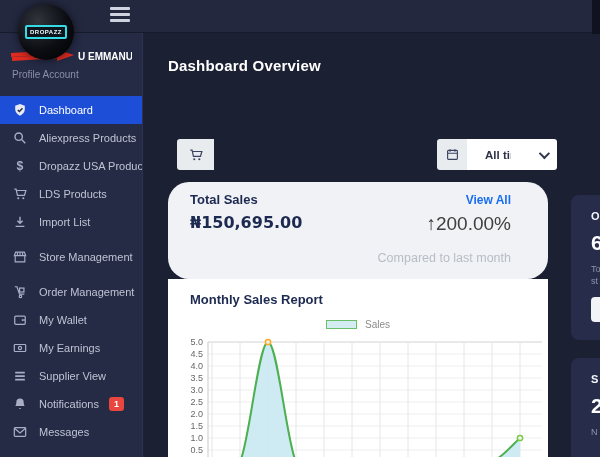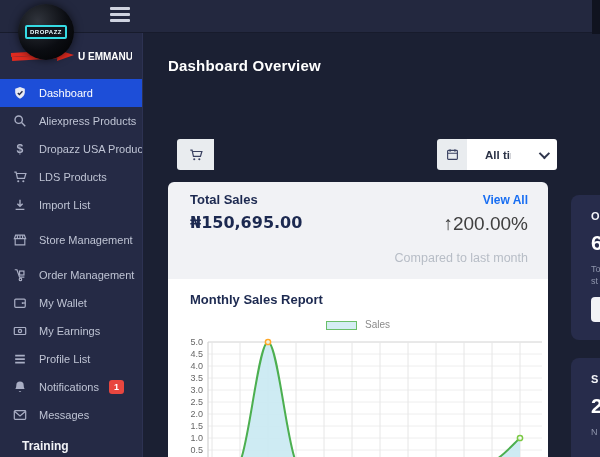--- a/index.html
+++ b/index.html
@@ -62,35 +62,35 @@
   .filter .sel { background:#fff; color:#2b3246; flex:1; display:flex;
     align-items:center; padding:0 10px 0 16px; font-size:11.5px; font-weight:bold;
     cursor:pointer; overflow:hidden; }
   .filter-time .sel { padding-left:18px;gap:28px; }
   .sel-text { flex:1; white-space:nowrap; overflow:hidden; }
   .chev { flex:0 0 auto; width:8px; height:8px; border-right:2px solid #30364d;
     border-bottom:2px solid #30364d; transform:rotate(45deg) translateY(-2px); }
   
   .sales-card { position:absolute; left:25px; top:149px; width:380px;
     border-radius:6px; overflow:hidden; }
-  .sales-head { background:#f1f2f5; padding:10px 20px 14px 22px; }
+  .sales-head { background:#f1f2f5; padding:10px 37px 14px 22px;border-radius:21px; }
   .sales-row1 { display:flex; justify-content:space-between; align-items:center; }
   .sales-title { font-size:13px; font-weight:bold; color:#1c2950; }
   .view-all { font-size:12px; font-weight:bold; color:#186ef2; cursor:pointer;
     text-decoration:none; }
   .sales-row2 { display:flex; justify-content:space-between; align-items:flex-start;
     margin-top:6px; }
   .sales-value { font-size:16px; font-weight:bold; color:#1c2950;
     font-family:"DejaVu Sans","Liberation Sans",sans-serif; }
   .sales-right { text-align:right; }
   .sales-change { font-size:19px; color:#404040; }
   .sales-note { font-size:12.5px; color:#b7bdc6; margin-top:16px; }
   .chart-section { background:#fff; padding-top:13px; }
   .chart-title { font-size:13px; font-weight:bold; color:#1c2950; padding-left:22px; }
-  .legend { display:flex; align-items:flex-end; justify-content:center;
+  .legend { display:flex; align-items:center; justify-content:center;
     margin-top:12px; }
   .legend-box { width:31px; height:9px; border:1px solid #6abf69; background:#d4edf3; }
   .legend-label { font-size:10px; color:#8b8b8b; margin-left:8px; }
   .chart-svg { display:block; margin-top:2px; }
   
   .rcard { position:absolute; width:190px; background:#272c4b; border-radius:8px;
     padding:15px 0 0 20px; overflow:hidden; }
   .rcard1 { left:428px; top:162px; height:145px; }
   .rcard2 { left:428px; top:325px; height:145px; }
   .rcard-title { font-size:11px; font-weight:bold; color:#f4f5f9; }
@@ -116,20 +116,21 @@
 <aside class="sidebar">
   <div class="profile">
     <div class="profile-name-row">
       <svg class="redaction" width="66" height="14" viewBox="0 0 66 14">
         <path d="M1 6 L50 3" stroke="#e02b20" stroke-width="4" fill="none"></path>
         <path d="M2 10 L52 7" stroke="#e02b20" stroke-width="4" fill="none"></path>
         <path d="M48 1 L64 6 L47 12 Z" fill="#e02b20"></path>
       </svg>
       <span class="profile-name">U EMMANUEL CHIM</span>
     </div>
+    <div class="profile-sub">Profile Account</div>
   </div>
   <nav class="nav" id="sidebar-nav">
       <div class="nav-item active">
         <span class="nicon">
           <svg width="14" height="14" viewBox="0 0 16 16">
             <path d="M8 1l5.5 2v4.2c0 3.2-2.2 5.8-5.5 7.3C4.7 13 2.5 10.4 2.5 7.2V3z" fill="currentColor"></path>
             <path d="M5.5 8l1.8 1.8L10.8 6" stroke="#252a45" stroke-width="1.6" fill="none"></path>
           </svg>
         </span>
         <span>Dashboard</span>
@@ -207,21 +208,21 @@
           </svg>
         </span>
         <span>My Earnings</span>
       </div>
       <div class="nav-item">
         <span class="nicon">
           <svg width="14" height="14" viewBox="0 0 16 16" stroke="currentColor" stroke-width="2">
             <path d="M2.5 4h11M2.5 8h11M2.5 12h11"></path>
           </svg>
         </span>
-        <span>Profile List</span>
+        <span>Supplier View</span>
       </div>
       <div class="nav-item">
         <span class="nicon">
           <svg width="14" height="14" viewBox="0 0 16 16" fill="currentColor">
             <path d="M8 1.8a4.2 4.2 0 0 0-4.2 4.2c0 3.2-1.3 4.4-1.3 4.4h11s-1.3-1.2-1.3-4.4A4.2 4.2 0 0 0 8 1.8z"></path>
             <path d="M6.6 12.5a1.5 1.5 0 0 0 2.8 0z"></path>
           </svg>
         </span>
         <span>Notifications</span>
         <span class="badge">1</span>

